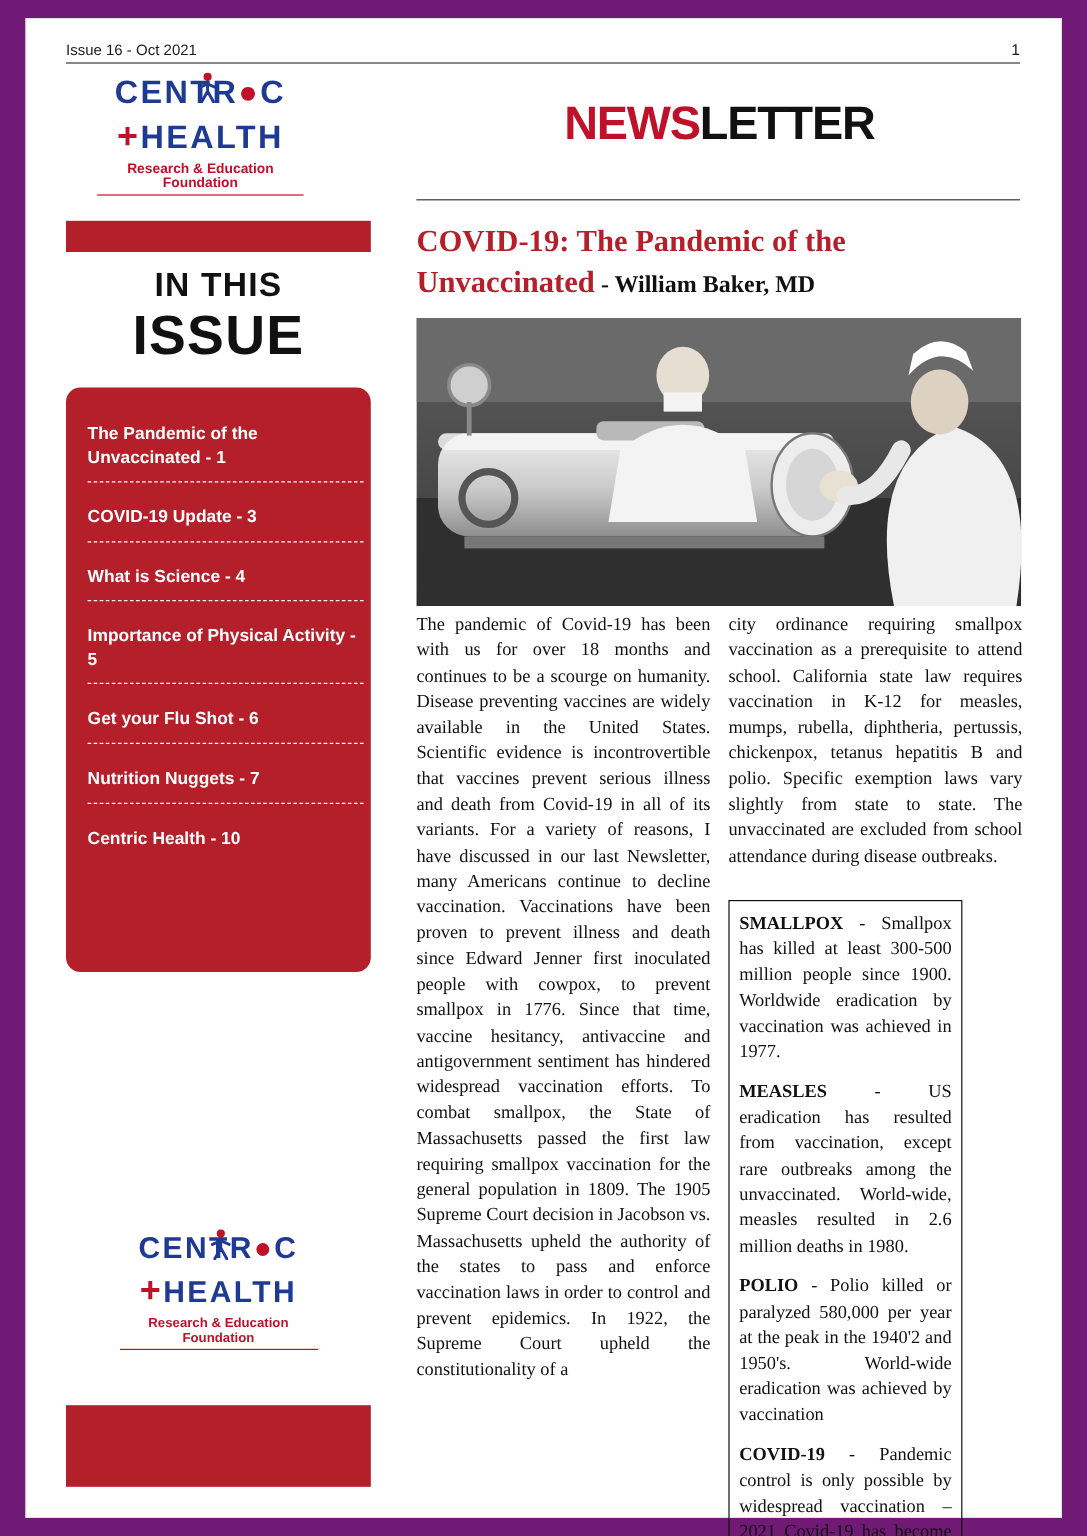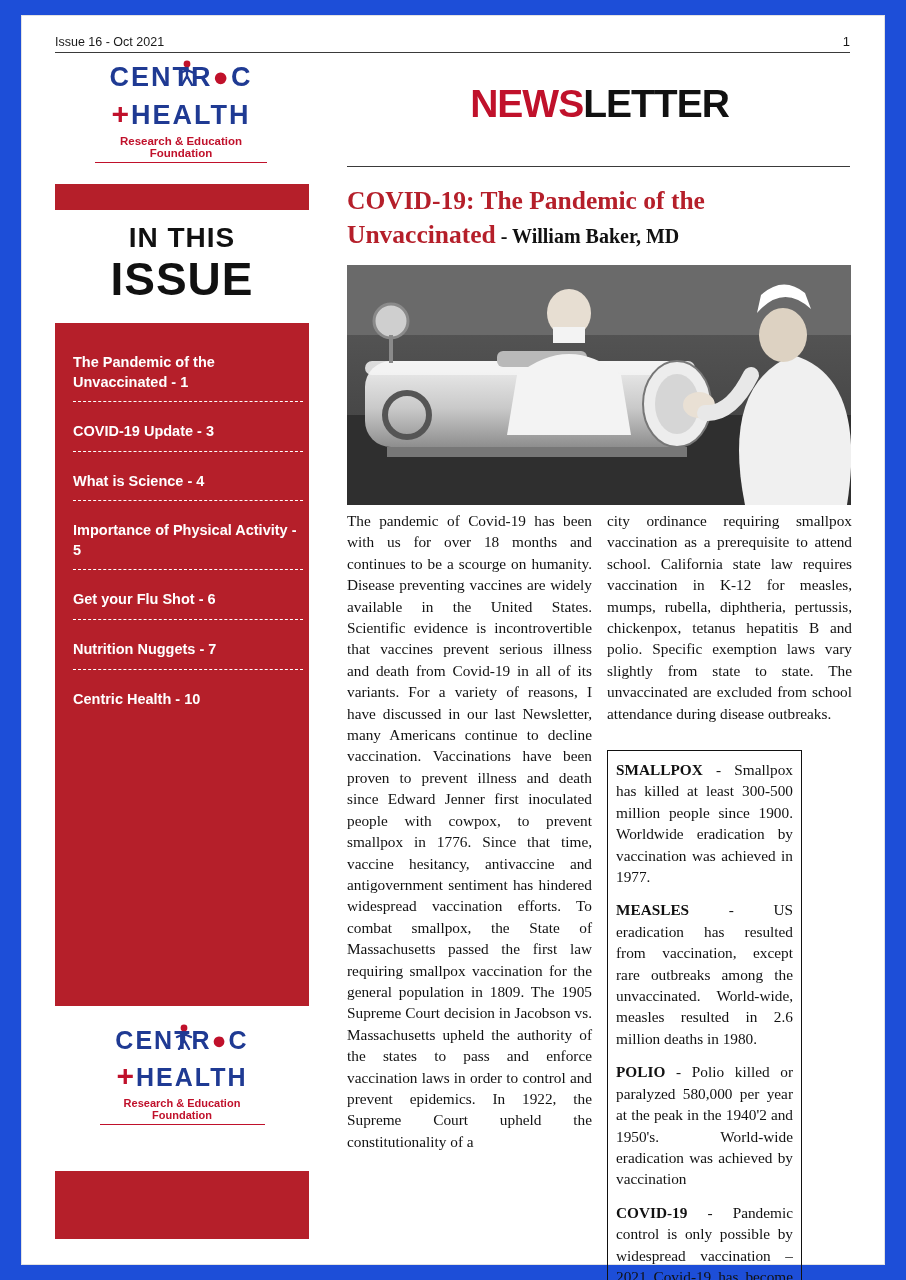--- a/index.html
+++ b/index.html
@@ -4,21 +4,21 @@
 <style>
   html, body {
     margin: 0;
     padding: 0;
     background: #9a9a9a;
   }
   .page {
     position: relative;
     width: 906px;
     height: 1280px;
-    background: #1d4ed8;
+    background: #701a75;
     font-family: "Liberation Serif", serif;
     overflow: hidden;
     box-sizing: border-box;
   }
   .sheet {
     position: absolute;
     left: 22px;
     top: 16px;
     width: 862px;
     height: 1248px;
@@ -46,21 +46,21 @@
     position: absolute;
     left: 33px;
     top: 36px;
     width: 795px;
     height: 1px;
     background: #3a3a3a;
   }
 
   .logo-block {
     position: absolute;
-    left: 34px;
+    left: 20px;
     top: 48px;
     width: 250px;
     height: 100px;
   }
   .logo-centric {
     font-family: "Liberation Sans", sans-serif;
     font-weight: bold;
     font-size: 27px;
     letter-spacing: 2px;
     color: #1f3a93;
@@ -158,24 +158,25 @@
     color: #111;
     line-height: 1;
     margin-top: 2px;
   }
 
   .toc {
     position: absolute;
     left: 33px;
     top: 307px;
     width: 254px;
-    height: 683px;
+    height: 487px;
     background: #b51f2a;
     box-sizing: border-box;
     padding: 30px 6px 0 18px;
+    border-radius: 12px;
   }
   .toc-item {
     font-family: "Liberation Sans", sans-serif;
     font-weight: bold;
     font-size: 14.5px;
     color: #ffffff;
     line-height: 1.35;
     margin-bottom: 9px;
   }
   .toc-sep {

